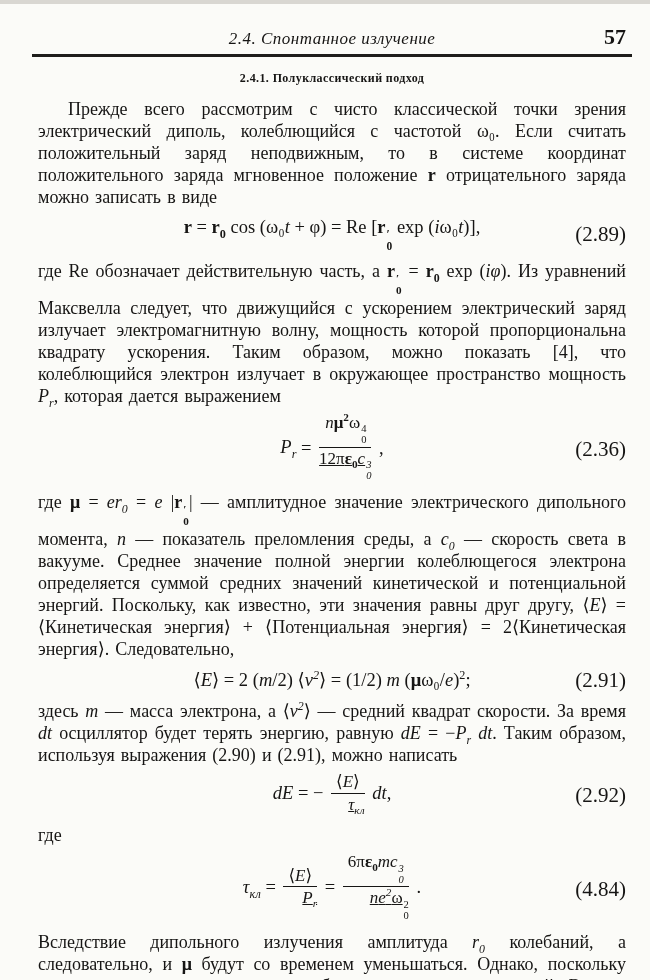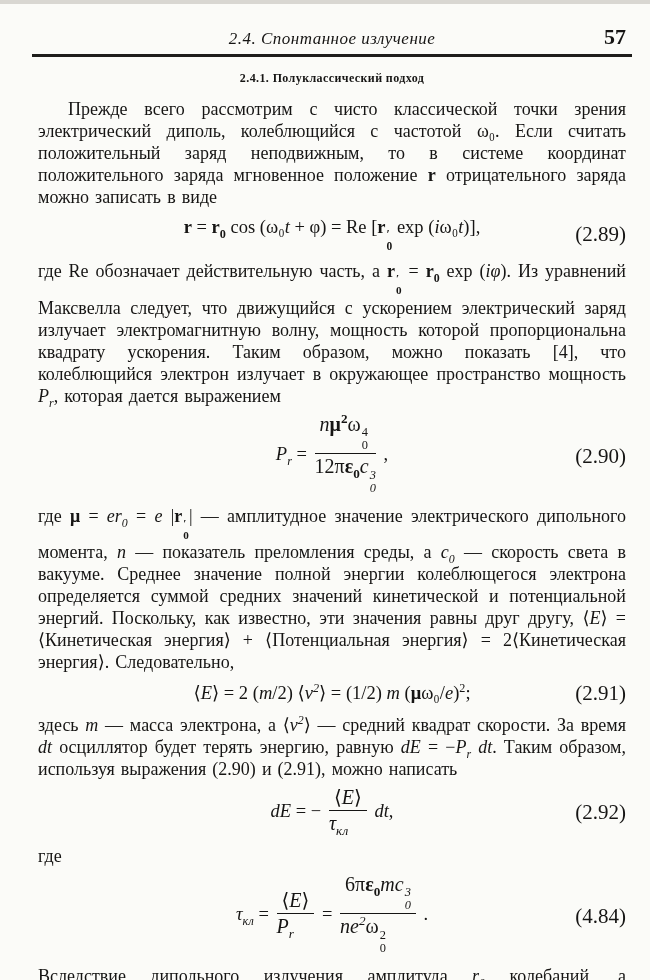--- a/index.html
+++ b/index.html
@@ -53,26 +53,26 @@
     padding:8px 30px;
     font-size:18.5px;
     line-height:1.25;
   }
   .eqbody{display:inline-block;vertical-align:middle;}
   .eqno{
     position:absolute;right:0;top:50%;transform:translateY(-50%);
     font-size:21px;
   }
   .frac{
-    display:inline-block;vertical-align:middle;text-align:left;
-    padding:0 3px;font-size:20px;line-height:1.15;
+    display:inline-block;vertical-align:middle;text-align:right;
+    padding:0 3px;font-size:17px;line-height:1.15;
     transform:translateY(-2px);
   }
   .fnum{display:block;border-bottom:1.4px solid #161514;padding:0 5px 1px 5px;}
-  .fden{display:block;padding-top:1px;}
+  .fden{display:block;padding-top:1px;text-decoration:underline;}
 </style>
 </head>
 <body>
 
 <div class="page">
 
   <div class="running-header">
     <span class="rh-spacer"></span>
     <span class="rh-title">2.4. Спонтанное излучение</span>
     <span class="rh-page">57</span>
@@ -99,21 +99,21 @@
   <div class="eqrow">
     <span class="eqbody">
       <span><span class="st-i">P<sub>r</sub></span><span> = </span></span><span class="frac"><span class="fnum"><span class="st-i">n</span><span class="st-b">μ<sup>2</sup></span><span>ω<span class="supsub">
                 <span class="ssa">4</span>
                 <span class="ssb">0</span>
               </span></span></span><span class="fden"><span>12π</span><span class="st-b">ε<sub>0</sub></span><span class="st-i">c<span class="supsub">
                 <span class="ssa">3</span>
                 <span class="ssb">0</span>
               </span></span></span></span><span><span> ,</span></span>
     </span>
-    <span class="eqno">(2.90)</span>
+    <span class="eqno">(2.36)</span>
   </div>
 
   <p class="para"><span>где </span><span class="st-b">μ</span><span> = </span><span class="st-i">er<sub>0</sub></span><span> = </span><span class="st-i">e</span><span> |</span><span class="st-b">r<span class="supsub">
           <span class="ssa">′</span>
           <span class="ssb">0</span>
         </span></span><span>| — амплитудное значение электрического дипольного момента, </span><span class="st-i">n</span><span> — показатель преломления среды, а </span><span class="st-i">c<sub>0</sub></span><span> — скорость света в вакууме. Среднее значение полной энергии колеблющегося электрона определяется суммой средних значений кинетической и потенциальной энергий. Поскольку, как известно, эти значения равны друг другу, ⟨</span><span class="st-i">E</span><span>⟩ = ⟨Кинетическая энергия⟩ + ⟨Потенциальная энергия⟩ = 2⟨Кинетическая энергия⟩. Следовательно,</span></p>
 
   <div class="eqrow">
     <span class="eqbody"><span>⟨</span><span class="st-i">E</span><span>⟩ = 2 (</span><span class="st-i">m</span><span>/2) ⟨</span><span class="st-i">v<sup>2</sup></span><span>⟩ = (1/2) </span><span class="st-i">m</span><span> (</span><span class="st-b">μ</span><span>ω₀/</span><span class="st-i">e</span><span>)<sup>2</sup></span><span>;</span></span>
     <span class="eqno">(2.91)</span>

